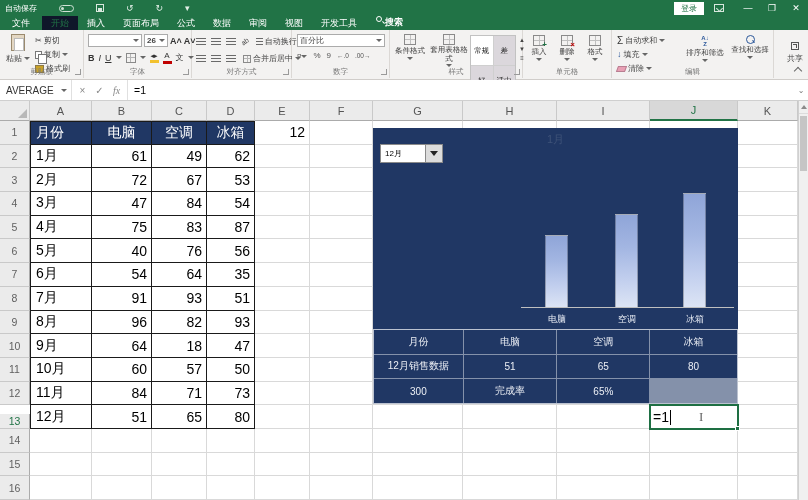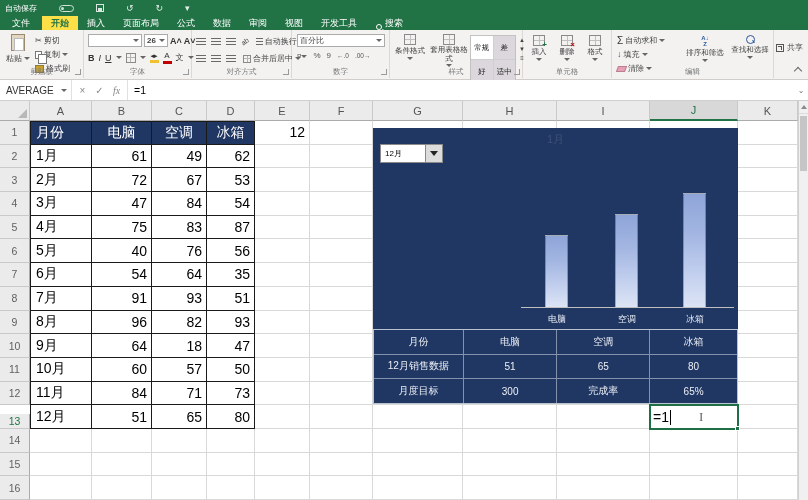--- a/index.html
+++ b/index.html
@@ -20,22 +20,22 @@
   .tb-title { position:absolute; left:200px; right:200px; top:0; height:16px; display:flex; align-items:center; justify-content:center; font-size:9px; color:#fff; }
   .tb-right { position:absolute; right:0; top:0; height:16px; display:flex; align-items:center; }
   .signin { background:#fff; color:#217346; font-size:8px; padding:1px 7px; margin-right:10px; }
   .winbtn { width:24px; text-align:center; font-size:9px; color:#fff; }
   .ribbonopts { width:10px; height:8px; border:1px solid #d8e8de; margin-right:12px; position:relative; }
   .ribbonopts::after { content:""; position:absolute; left:2px; top:1px; width:4px; height:4px; border-left:1px solid #d8e8de; border-bottom:1px solid #d8e8de; transform:rotate(-45deg); }
   
   .tabrow { position:absolute; top:16px; left:0; right:0; height:14px; background:#217346; display:flex; align-items:stretch; font-size:9px; color:#fff; }
   .rtab { padding:0 9px; display:flex; align-items:center; }
   .rtab.file { padding:0 12px; }
-  .rtab.active { background:#fde047; color:#217346;font-weight:bold; }
-  .searchtab { display:flex; align-items:flex-end; gap:3px; margin-left:10px; }
+  .rtab.active { background:#0f172a; color:#217346; }
+  .searchtab { display:flex; align-items:flex-start; gap:3px; margin-left:10px;font-weight:bold; }
   .mag { width:6px; height:6px; border:1px solid #fff; border-radius:50%; position:relative; display:inline-block; }
   .mag::after { content:""; position:absolute; left:5px; top:5px; width:3px; height:1px; background:#fff; transform:rotate(45deg); }
   .mag.dark { border-color:#2b579a; } .mag.dark::after { background:#2b579a; }
   
   .ribbon { position:absolute; top:30px; left:0; right:0; height:50px; background:#f3f2f1; border-bottom:1px solid #d0cdca; font-size:8px; color:#444; }
   .rgroup { position:absolute; top:0; bottom:1px; border-right:1px solid #dbd8d5; }
   .glabel { position:absolute; bottom:1px; left:0; right:0; text-align:center; font-size:7.5px; color:#7a7a7a; }
   .launcher { position:absolute; right:2px; bottom:3px; width:6px; height:6px; border-right:1px solid #9a9a9a; border-bottom:1px solid #9a9a9a; }
   .arrv { width:0; height:0; border-left:3px solid transparent; border-right:3px solid transparent; border-top:3px solid #666; display:inline-block; }
   .sbtn { display:flex; align-items:center; gap:2px; height:13px; font-size:8px; color:#444; padding:0 2px; white-space:nowrap; }
@@ -60,33 +60,33 @@
   .stack { display:flex; flex-direction:column; align-items:center; line-height:1; gap:1px; }
   
   .lines { width:10px; height:8px; background: repeating-linear-gradient(to bottom,#6a6a6a 0 1px, transparent 1px 3px); }
   .alignrow1 { position:absolute; left:4px; top:5px; display:flex; gap:5px; align-items:center; }
   .alignrow2 { position:absolute; left:4px; top:22px; display:flex; gap:5px; align-items:center; }
   
   .numcombo { position:absolute; left:5px; top:4px; width:88px; }
   .numicons { position:absolute; left:5px; top:21px; display:flex; align-items:center; gap:6px; font-size:8px; color:#555; }
   
   .gallery { position:absolute; left:80px; top:5px; width:46px; display:grid; grid-template-columns:1fr 1fr; gap:1px; background:#cfcfcf; border:1px solid #c2c2c2; }
-  .stylecell { background:#fff; font-size:7.5px; height:23px; display:flex; align-items:center; justify-content:center; color:#222; }
+  .stylecell { background:#fff; font-size:7.5px; height:29px; display:flex; align-items:center; justify-content:center; color:#222; }
   .stylecell.muted { background:#dbd7dc; }
   .gal-arrows { position:absolute; left:128px; top:5px; width:8px; display:flex; flex-direction:column; gap:3px; align-items:center; padding-top:2px; }
   
   .cellgrid { width:12px; height:11px; border:1px solid #8a8a8a; position:relative;
     background: linear-gradient(#c0c0c0,#c0c0c0) 50% 0/1px 100% no-repeat, linear-gradient(#c0c0c0,#c0c0c0) 0 50%/100% 1px no-repeat; }
   .cellgrid .mark { position:absolute; right:-3px; bottom:-4px; font-size:8px; font-weight:bold; }
   .editstack { position:absolute; left:3px; top:4px; display:flex; flex-direction:column; gap:1px; }
   .eraser { width:9px; height:6px; background:#e8a0b4; transform:skewX(-20deg); border:1px solid #b97f92; }
   .fillarrow { color:#2b579a; font-size:9px; line-height:1; }
   .sigma { font-size:10px; color:#333; line-height:1; }
   .azicon { font-size:6px; line-height:1; color:#2b579a; font-weight:bold; }
-  .share { position:absolute; right:5px; top:12px; display:flex; align-items:center; gap:3px; font-size:8px; color:#444; }
+  .share { position:absolute; right:5px; top:12px; display:flex; align-items:center; gap:3px; font-size:8px; color:#444;flex-direction:column; }
   .share-ic { width:8px; height:8px; border:1px solid #555; position:relative; }
   .share-ic::after { content:""; position:absolute; right:1px; top:1px; width:3px; height:3px; border-top:1px solid #555; border-right:1px solid #555; }
   .collapse { position:absolute; right:7px; bottom:5px; width:6px; height:6px; border-left:1px solid #666; border-top:1px solid #666; transform:rotate(45deg); }
   
   .formulabar { position:absolute; top:80px; left:0; right:0; height:21px; background:#fff; border-bottom:1px solid #cfcfcf; display:flex; align-items:stretch; font-size:10px; }
   .namebox { width:72px; display:flex; align-items:center; padding-left:6px; color:#333; border-right:1px solid #e0e0e0; position:relative; }
   .namebox .arrv { position:absolute; right:4px; }
   .fbtns { display:flex; align-items:center; gap:0; border-right:1px solid #e0e0e0; padding:0 2px; }
   .fbtns span { width:17px; text-align:center; color:#888; font-size:10px; }
   .fx { font-style:italic; font-family:"Liberation Serif",serif; color:#444; }
@@ -140,20 +140,27 @@
 <div class="app">
 
   <div class="titlebar">
     <div class="qat">
       <span>自动保存</span>
       <span class="toggle"></span>
       <span class="save-icon"></span>
       <span class="glyph">↺</span>
       <span class="glyph">↻</span>
       <span class="glyph">▾</span>
+    </div>
+    <div class="tb-right">
+      <span class="signin">登录</span>
+      <span class="ribbonopts"></span>
+      <span class="winbtn">—</span>
+      <span class="winbtn">❐</span>
+      <span class="winbtn">✕</span>
     </div>
   </div>
 
   <div class="tabrow">
     <div class="rtab file">文件</div>
     <div style="display:flex">
         <div class="rtab active">开始</div>
         <div class="rtab">插入</div>
         <div class="rtab">页面布局</div>
         <div class="rtab">公式</div>
@@ -603,21 +610,20 @@
       <div class="axis"></div>
       <div class="chart-table">
           <div class="ctcell">月份</div>
           <div class="ctcell">电脑</div>
           <div class="ctcell">空调</div>
           <div class="ctcell">冰箱</div>
           <div class="ctcell">12月销售数据</div>
           <div class="ctcell">51</div>
           <div class="ctcell">65</div>
           <div class="ctcell">80</div>
-          <div class="ctcell">月度目标</div>
           <div class="ctcell">300</div>
           <div class="ctcell">完成率</div>
           <div class="ctcell">65%</div>
         </div>
     <div class="barlabel" style="left: 164px;">电脑</div>
         <div class="barlabel" style="left: 234px;">空调</div>
         <div class="barlabel" style="left: 302px;">冰箱</div>
       </div>
 
     <div class="editcell">

